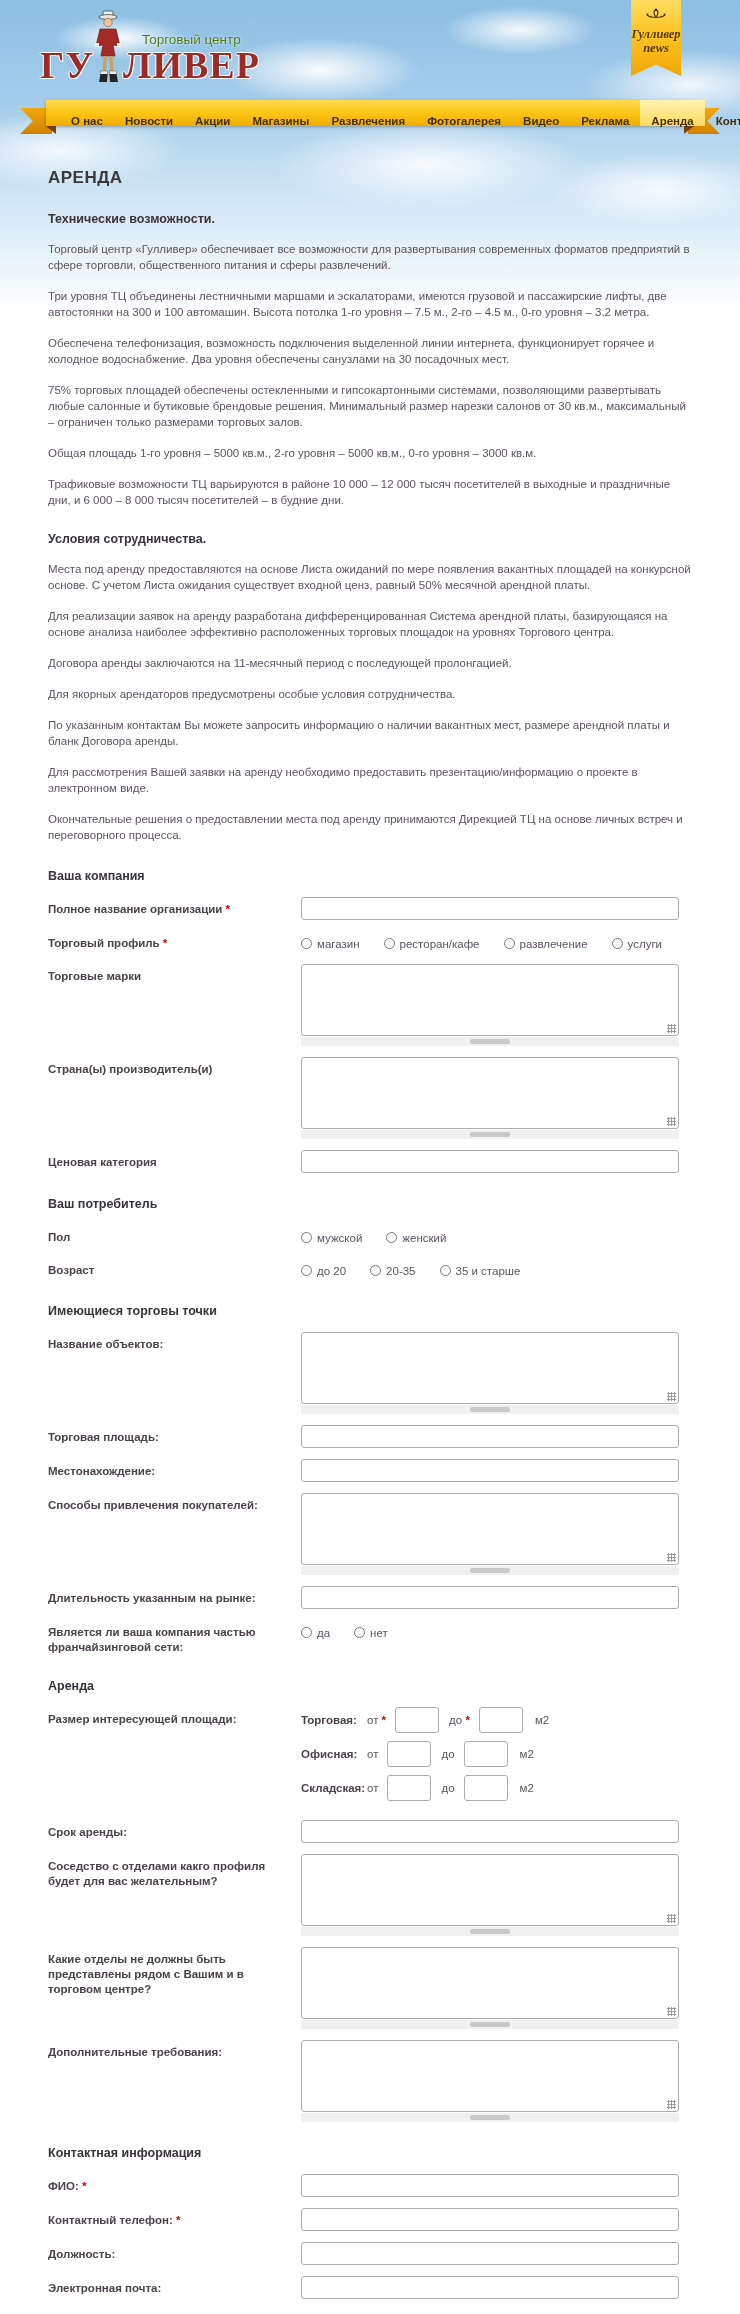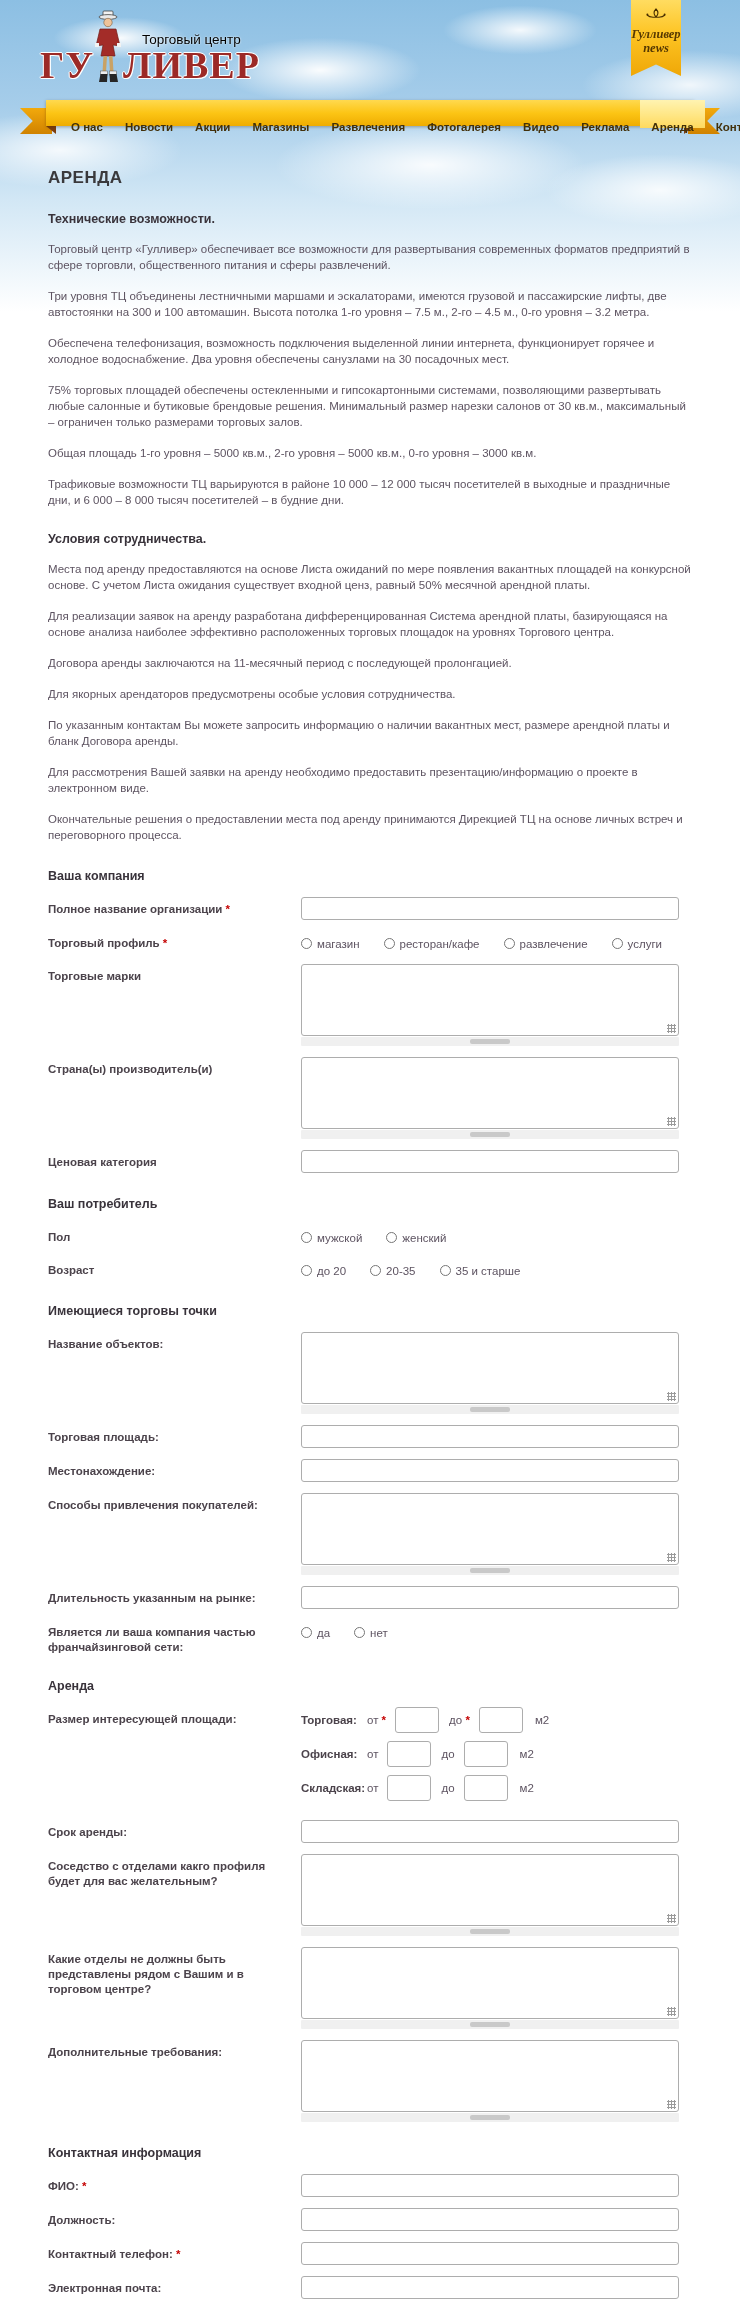--- a/index.html
+++ b/index.html
@@ -19,21 +19,21 @@
       radial-gradient(ellipse 150px 48px at 690px 85px, rgba(255,255,255,.85), rgba(255,255,255,0) 72%),
       radial-gradient(ellipse 170px 52px at 60px 150px, rgba(255,255,255,.85), rgba(255,255,255,0) 72%),
       radial-gradient(ellipse 210px 60px at 430px 165px, rgba(255,255,255,.9), rgba(255,255,255,0) 74%),
       radial-gradient(ellipse 160px 50px at 660px 190px, rgba(255,255,255,.85), rgba(255,255,255,0) 72%),
       linear-gradient(180deg,#8cbfe3 0%,#a6cdea 34%,#d2e7f5 64%,#ffffff 100%);
   }
   
   .site-header { position:relative; height:100px; z-index:3; }
   .logo { position:absolute; left:40px; top:8px; cursor:pointer; }
   .logo-tagline {
-    position:absolute; left:102px; top:24px; font-size:13.5px; color:#000000;
+    position:absolute; left:102px; top:24px; font-size:13.5px; color:#4d7c0f;
     white-space:nowrap; text-shadow:0 0 2px #fff;
   }
   .logo-row { display:flex; align-items:flex-end; }
   .logo-text {
     font-family:"Liberation Serif","DejaVu Serif",serif; font-weight:bold;
     font-size:38px; line-height:38px; color:#9c2a27; letter-spacing:1px;
     text-shadow:-1px 0 #fff,1px 0 #fff,0 -1px #fff,0 1px #fff,1px 1px #fff;
   }
   .logo-figure { margin:0 -2px -2px -3px; position:relative; top:2px; }
   
@@ -60,21 +60,21 @@
   .nav-fold.left  { left:46px;  border-top:8px solid #7d3e10; border-left:10px solid transparent; }
   .nav-fold.right { right:46px; border-top:8px solid #7d3e10; border-right:10px solid transparent; }
   .nav-bar {
     position:absolute; left:46px; right:46px; top:0; height:26px;
     background:linear-gradient(180deg,#ffd94f 0%,#fcc515 50%,#efac00 100%);
     box-shadow:0 1px 3px rgba(60,40,0,.35);
     display:flex; justify-content:space-between; align-items:stretch; padding:0 14px;
   }
   .nav-item {
     font-size:11.5px; font-weight:bold; color:#42300a; text-decoration:none;
-    line-height:26px; padding:14px 11px; white-space:nowrap;
+    line-height:26px; padding:8px 11px; white-space:nowrap;
   }
   .nav-item.active { background:linear-gradient(180deg,#fff3b1 0%,#ffe684 55%,#ffd95e 100%); }
   
   main { position:relative; z-index:2; padding:0 45px 40px 48px; flex:1 0 auto; }
   .page-title { margin:32px 0 0; font-size:17px; letter-spacing:.5px; color:#3a393c; font-weight:bold; }
   .section-heading, .group-heading { font-size:12.5px; font-weight:bold; color:#39333b; margin:24px 0 0; }
   .body-par { font-size:11.5px; line-height:16px; color:#5d5361; margin:15px 0 0; }
   
   .form { margin-top:26px; }
   .group-heading { margin-bottom:14px; }
@@ -398,27 +398,27 @@
               </div>
             </div>
           </div>
         </div>
         <h2 class="group-heading">Контактная информация</h2>
         <div class="form-row">
           <div class="form-label">ФИО:<span class="req"> *</span></div>
           <div class="form-field"><input type="text" class="text-input" style=""></div>
         </div>
         <div class="form-row">
+          <div class="form-label">Контактный телефон:<span class="req"> *</span></div>
+          <div class="form-field"><input type="text" class="text-input" style=""></div>
+        </div>
+        <div class="form-row">
           <div class="form-label">Должность:</div>
           <div class="form-field"><input type="text" class="text-input" style=""></div>
         </div>
         <div class="form-row">
-          <div class="form-label">Контактный телефон:<span class="req"> *</span></div>
-          <div class="form-field"><input type="text" class="text-input" style=""></div>
-        </div>
-        <div class="form-row">
           <div class="form-label">Электронная почта:</div>
           <div class="form-field"><input type="text" class="text-input" style=""></div>
         </div>
       </div>
   </main>
 
 </div>
 
 </body></html>

